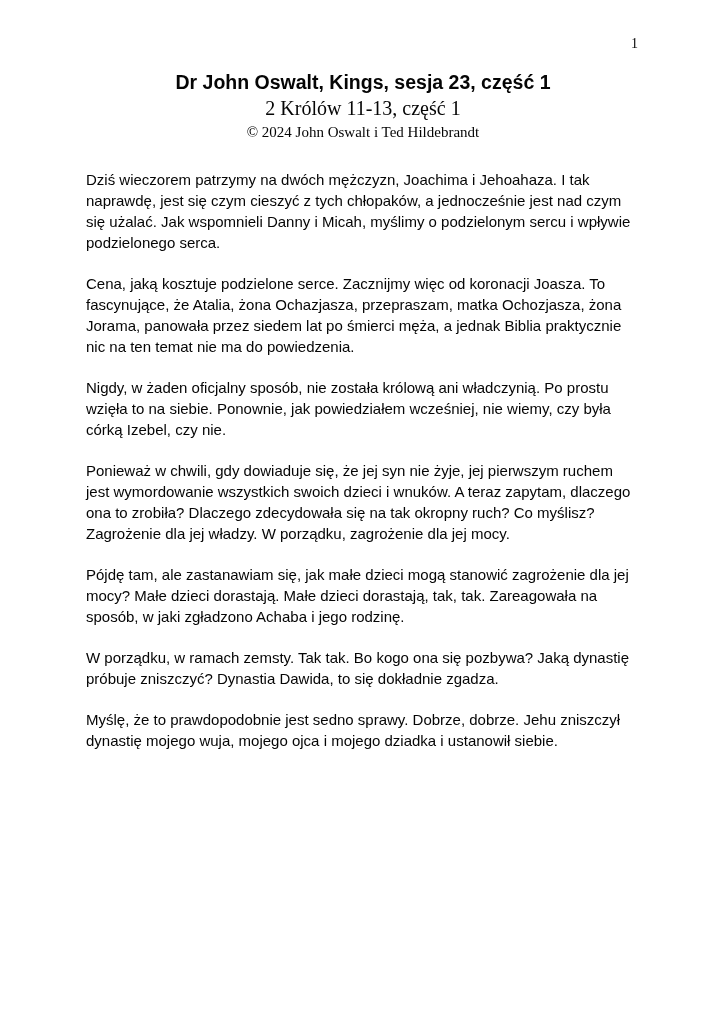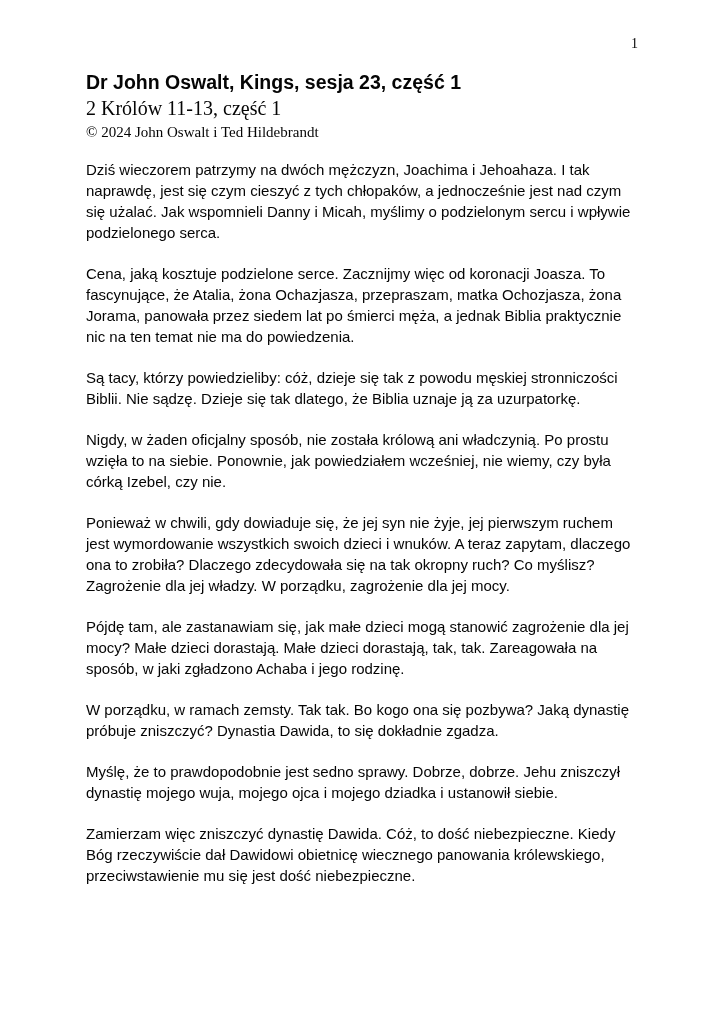--- a/index.html
+++ b/index.html
@@ -20,22 +20,22 @@
     color: #050505;
   }
   .page-number {
     text-align: right;
     font-family: "Liberation Serif", serif;
     font-size: 14px;
     padding-right: 2px;
     margin-bottom: 18px;
   }
   .title-block {
-    text-align: left;
-    margin-bottom: 16px;
+    text-align: center;
+    margin-bottom: 26px;
   }
   .title-line1 {
     font-family: "Liberation Sans", sans-serif;
     font-weight: bold;
     font-size: 19.5px;
     line-height: 1.25;
     margin: 0;
   }
   .title-line2 {
     font-family: "Liberation Serif", serif;
@@ -68,21 +68,19 @@
 
   <div class="title-block">
     <h1 class="title-line1">Dr John Oswalt, Kings, sesja 23, część 1</h1>
     <h2 class="title-line2">2 Królów 11-13, część 1</h2>
     <div class="copyright">© 2024 John Oswalt i Ted Hildebrandt</div>
   </div>
 
   <div class="body-text">
       <p>Dziś wieczorem patrzymy na dwóch mężczyzn, Joachima i Jehoahaza. I tak naprawdę, jest się czym cieszyć z tych chłopaków, a jednocześnie jest nad czym się użalać. Jak wspomnieli Danny i Micah, myślimy o podzielonym sercu i wpływie podzielonego serca.</p>
       <p>Cena, jaką kosztuje podzielone serce. Zacznijmy więc od koronacji Joasza. To fascynujące, że Atalia, żona Ochazjasza, przepraszam, matka Ochozjasza, żona Jorama, panowała przez siedem lat po śmierci męża, a jednak Biblia praktycznie nic na ten temat nie ma do powiedzenia.</p>
-      <p>Są tacy, którzy powiedzieliby: cóż, dzieje się tak z powodu męskiej stronniczości Biblii. Nie sądzę. Dzieje się tak dlatego, że Biblia uznaje ją za uzurpatorkę.</p>
       <p>Nigdy, w żaden oficjalny sposób, nie została królową ani władczynią. Po prostu wzięła to na siebie. Ponownie, jak powiedziałem wcześniej, nie wiemy, czy była córką Izebel, czy nie.</p>
       <p>Ponieważ w chwili, gdy dowiaduje się, że jej syn nie żyje, jej pierwszym ruchem jest wymordowanie wszystkich swoich dzieci i wnuków. A teraz zapytam, dlaczego ona to zrobiła? Dlaczego zdecydowała się na tak okropny ruch? Co myślisz? Zagrożenie dla jej władzy. W porządku, zagrożenie dla jej mocy.</p>
       <p>Pójdę tam, ale zastanawiam się, jak małe dzieci mogą stanowić zagrożenie dla jej mocy? Małe dzieci dorastają. Małe dzieci dorastają, tak, tak. Zareagowała na sposób, w jaki zgładzono Achaba i jego rodzinę.</p>
       <p>W porządku, w ramach zemsty. Tak tak. Bo kogo ona się pozbywa? Jaką dynastię próbuje zniszczyć? Dynastia Dawida, to się dokładnie zgadza.</p>
       <p class="bold">Myślę, że to prawdopodobnie jest sedno sprawy. Dobrze, dobrze. Jehu zniszczył dynastię mojego wuja, mojego ojca i mojego dziadka i ustanowił siebie.</p>
-      <p>Zamierzam więc zniszczyć dynastię Dawida. Cóż, to dość niebezpieczne. Kiedy Bóg rzeczywiście dał Dawidowi obietnicę wiecznego panowania królewskiego, przeciwstawienie mu się jest dość niebezpieczne.</p>
     </div>
 </div>
 
 </body></html>

